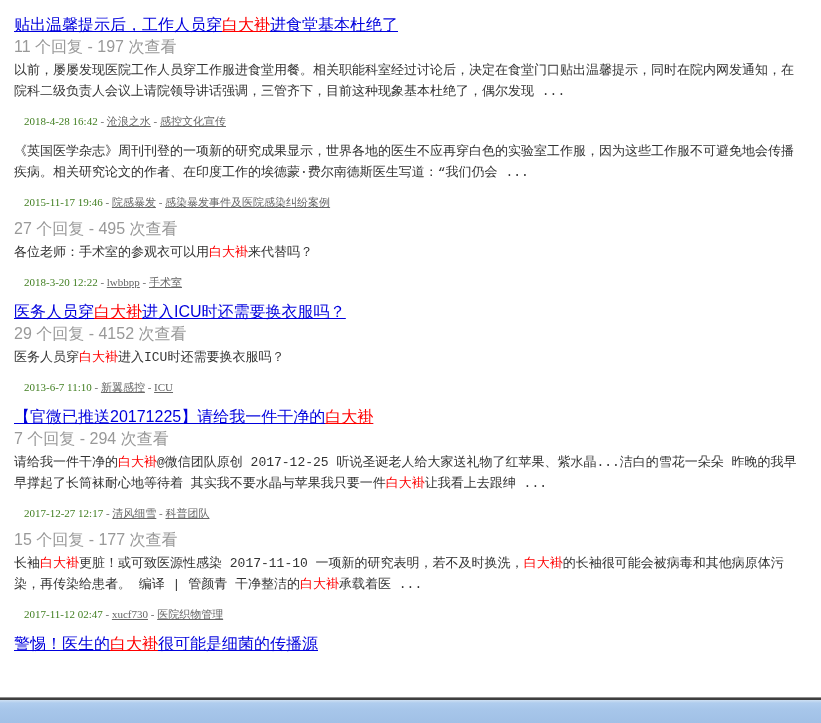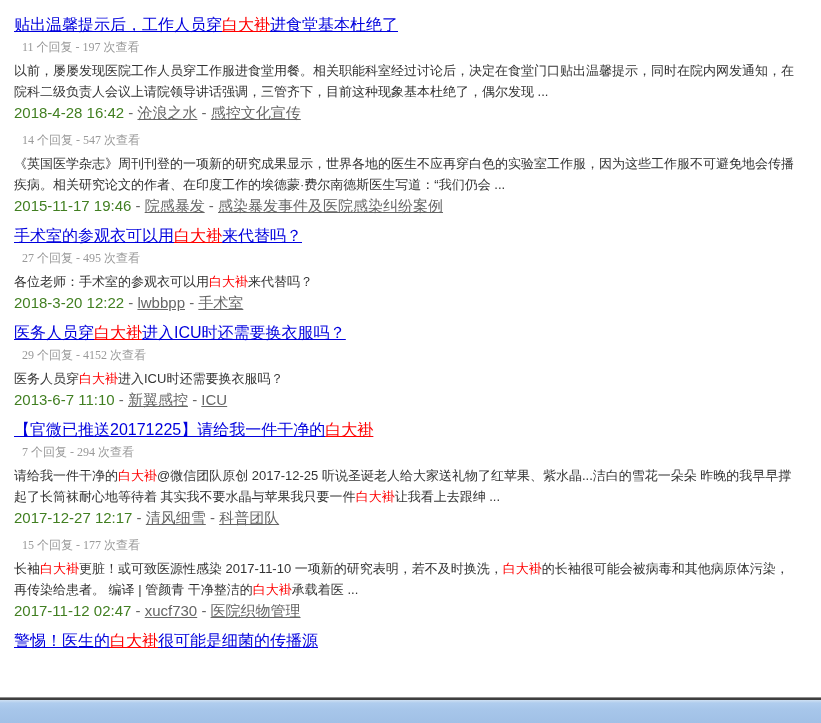--- a/index.html
+++ b/index.html
@@ -9,23 +9,23 @@
     overflow: hidden;
     position: relative;
     font-family: "Liberation Sans", sans-serif;
   }
   .content { padding: 15px 20px 0 14px; }
   .result { margin-bottom: 11px; }
   .result h3 { margin: 0 0 5px 0; font-size: 16px; font-weight: normal; line-height: 20px; }
   .title-link { color: #0000dd; text-decoration: underline; cursor: pointer; }
   .title-link span { text-decoration: underline; }
   .hl { color: #ff0000; }
-  .meta { margin: 0 0 6px 8px; font-size: 12px; line-height: 14px; color: #999999; font-family: Liberation Serif, serif; }
-  .snippet { margin: 0 0 2px 0; font-size: 13px; line-height: 21px; color: #333333; max-width: 797px; }
-  .footer { margin: 0; font-size: 15px; line-height: 18px; color: #666666; }
+  .meta { margin: 0 0 6px 0; font-size: 16px; line-height: 14px; color: #999999; }
+  .snippet { margin: 0 0 2px 0; font-size: 13px; line-height: 21px; color: #333333; max-width: 797px; font-family: Liberation Mono, monospace; }
+  .footer { margin: 10px; font-size: 11px; line-height: 18px; color: #666666; font-family: Liberation Serif, serif; }
   .date { color: #417f21; }
   .footer a { color: #666666; text-decoration: underline; cursor: pointer; }
   .window-edge { position: absolute; left: 0; right: 0; bottom: 0; }
   .edge-line-light { height: 1px; background: #8e8e8e; }
   .edge-line-dark { height: 2px; background: #3f3f3f; }
   .edge-bar {
     height: 23px;
     background: linear-gradient(180deg, #cfe0f2 0px, #b0cdee 3px, #a7c6ea 10px, #a0c0e6 100%);
   }
 </style>
@@ -37,29 +37,27 @@
   <div class="result">
     <h3><a class="title-link"><span>贴出温馨提示后，工作人员穿</span><span class="hl">白大褂</span><span>进食堂基本杜绝了</span></a></h3>
     <p class="meta">11 个回复 - 197 次查看</p>
     <p class="snippet"><span>以前，屡屡发现医院工作人员穿工作服进食堂用餐。相关职能科室经过讨论后，决定在食堂门口贴出温馨提示，同时在院内网发通知，在院科二级负责人会议上请院领导讲话强调，三管齐下，目前这种现象基本杜绝了，偶尔发现 ...</span></p>
     <p class="footer">
       <span class="date">2018-4-28 16:42</span><span class="sep"> - </span><a class="author">沧浪之水</a><span class="sep"> - </span><a class="forum">感控文化宣传</a>
     </p>
   </div>
 
   <div class="result">
-    <p class="meta">14 个回复 - 547 次查看</p>
     <p class="snippet"><span>《英国医学杂志》周刊刊登的一项新的研究成果显示，世界各地的医生不应再穿白色的实验室工作服，因为这些工作服不可避免地会传播疾病。相关研究论文的作者、在印度工作的埃德蒙·费尔南德斯医生写道：“我们仍会 ...</span></p>
     <p class="footer">
       <span class="date">2015-11-17 19:46</span><span class="sep"> - </span><a class="author">院感暴发</a><span class="sep"> - </span><a class="forum">感染暴发事件及医院感染纠纷案例</a>
     </p>
   </div>
 
   <div class="result">
-    <h3><a class="title-link"><span>手术室的参观衣可以用</span><span class="hl">白大褂</span><span>来代替吗？</span></a></h3>
     <p class="meta">27 个回复 - 495 次查看</p>
     <p class="snippet"><span>各位老师：手术室的参观衣可以用</span><span class="hl">白大褂</span><span>来代替吗？</span></p>
     <p class="footer">
       <span class="date">2018-3-20 12:22</span><span class="sep"> - </span><a class="author">lwbbpp</a><span class="sep"> - </span><a class="forum">手术室</a>
     </p>
   </div>
 
   <div class="result">
     <h3><a class="title-link"><span>医务人员穿</span><span class="hl">白大褂</span><span>进入ICU时还需要换衣服吗？</span></a></h3>
     <p class="meta">29 个回复 - 4152 次查看</p>

